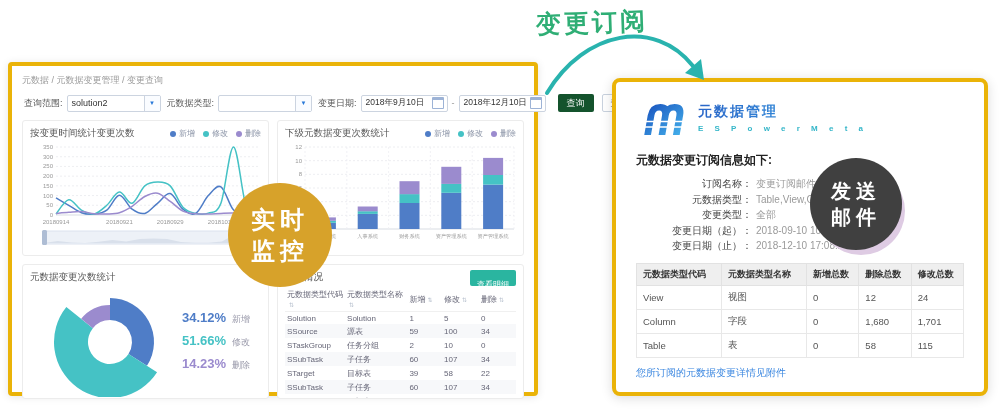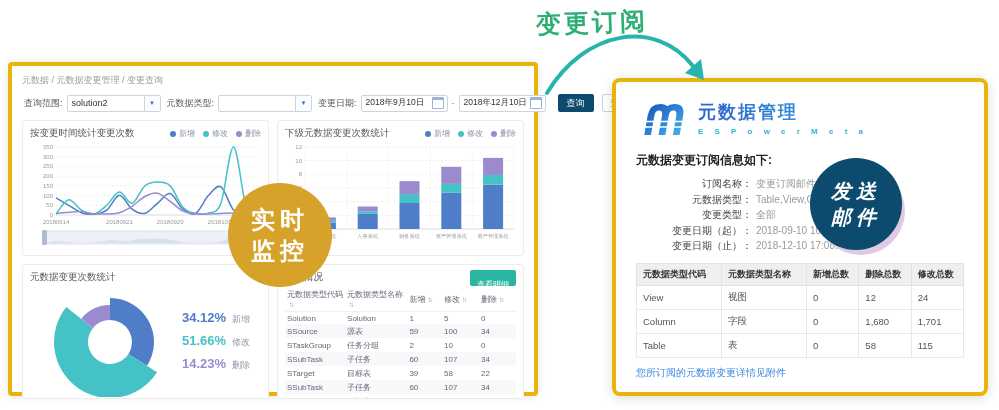--- a/index.html
+++ b/index.html
@@ -13,21 +13,21 @@
   .crumb{font-size:9px;color:#9a9a9a;margin:3px 0 7px;}
   .filters{display:flex;align-items:center;gap:4px;font-size:9px;color:#555;white-space:nowrap;}
   .flabel{margin-left:2px;}
   .select,.dateinput{display:flex;align-items:center;border:1px solid #ccd4e0;height:17px;background:#fff;border-radius:2px;box-sizing:border-box;}
   .select .val{width:68px;padding:0 4px;font-size:9px;color:#333;overflow:hidden;}
   .select .dd{width:15px;align-self:stretch;border-left:1px solid #ccd4e0;color:#2878d8;font-size:6px;display:flex;align-items:center;justify-content:center;background:#fafcff;}
   .dateinput .val{width:62px;padding:0 4px;font-size:8.5px;color:#333;}
   .cal{width:10px;height:8px;border:1px solid #9db3d6;border-top:3px solid #9db3d6;border-radius:1px;margin-right:3px;}
   .dash{color:#999;}
   .btn{height:18px;padding:0 8px;font-size:9px;border-radius:2px;border:1px solid transparent;cursor:pointer;font-family:inherit;}
-  .btn.primary{background:#0c4a6e;color:#fff;margin-left:8px;font-family:Liberation Mono, monospace;}
+  .btn.primary{background:#14532d;color:#fff;margin-left:8px;font-family:Liberation Mono, monospace;}
   .btn.ghost{background:#fff;border-color:#c9d2de;color:#556;margin-left:4px;}
 
   .cards{display:flex;gap:8px;margin-top:8px;}
   .card{border:1px solid #ececec;border-radius:3px;flex:1;padding:5px 7px;background:#fff;box-sizing:border-box;overflow:hidden;}
   .cards.row1 .card{height:136px;}
   .cards.row2 .card{height:135px;}
   .card-head{display:flex;justify-content:space-between;align-items:center;height:15px;}
   .card-title{font-size:9.5px;color:#555;}
   .legend{display:flex;gap:8px;align-items:center;}
   .legend .li{display:flex;gap:3px;align-items:center;font-size:8px;color:#8a93a6;}
@@ -40,21 +40,21 @@
   .stat .lab{font-size:9px;color:#99a;}
 
   table.mini{width:100%;border-collapse:collapse;margin-top:2px;table-layout:fixed;}
   table.mini th{font-size:8px;color:#667;font-weight:normal;text-align:left;padding:2px 2px;border-bottom:1px solid #f0f0f0;}
   table.mini td{font-size:8px;color:#667;padding:1.5px 2px;}
   table.mini tbody tr:nth-child(even){background:#f7f8fa;}
   .sort{font-size:6px;color:#b9c2cf;margin-left:2px;}
   .btn-detail{background:#2ab5a0;color:#fff;font-size:8px;height:14px;line-height:14px;padding:8px 7px;border-radius:2px;border:none;font-family:inherit;}
 
   .logo-row{display:flex;align-items:center;gap:10px;height:48px;}
-  .logo-cn{font-size:18px;font-weight:bold;letter-spacing:2px;background:linear-gradient(90deg,#2a66c8,#3aa7e6);-webkit-background-clip:text;background-clip:text;color:transparent;}
+  .logo-cn{font-size:14px;font-weight:bold;letter-spacing:2px;background:linear-gradient(90deg,#2a66c8,#3aa7e6);-webkit-background-clip:text;background-clip:text;color:transparent;}
   .logo-en{font-size:8px;color:#35b6c9;letter-spacing:4.5px;font-weight:bold;margin-top:3px;}
   .email-heading{font-size:12px;font-weight:bold;color:#222;margin:10px 0 7px;}
   .kv{display:flex;font-size:10px;line-height:15.5px;}
   .kv .k{width:116px;text-align:right;color:#444;flex:none;}
   .kv .v{color:#9a9a9a;margin-left:4px;}
   table.email{width:100%;border-collapse:collapse;margin-top:9px;table-layout:fixed;}
   table.email th{background:#efefef;border:1px solid #e2e2e2;padding:4px 6px;text-align:left;color:#333;font-size:9px;}
   table.email td{border:1px solid #e8e8e8;padding:5px 6px;color:#555;font-size:9.5px;}
   .attach-link{display:inline-block;margin-top:8px;font-size:10px;color:#3b87e0;text-decoration:none;}
 
@@ -403,21 +403,21 @@
       </tbody>
     </table>
 
     <a class="attach-link" href="#">您所订阅的元数据变更详情见附件</a>
   </div>
 
   <div class="badge orange" style="background: rgb(215, 162, 42);">
     <span>实时</span>
     <span>监控</span>
   </div>
-  <div class="badge purple" style="background: #0c4a6e; font-style: italic;">
+  <div class="badge purple" style="background: #404040;">
     <span>发送</span>
     <span>邮件</span>
   </div>
 
   <svg class="arrow-overlay" width="999" height="410">
     <path d="M547,93 C585,30 655,18 693,66" fill="none" stroke-width="4" stroke-linecap="round" style="stroke: rgb(41, 179, 174);"></path>
     <polygon points="685,73 701,59 704,80" style="fill: rgb(41, 179, 174);"></polygon>
   </svg>
   <div class="arrow-label" style="color: rgb(47, 174, 117);">变更订阅</div>
 

